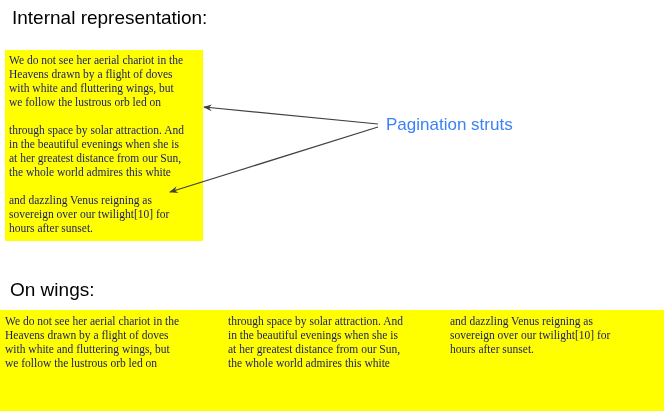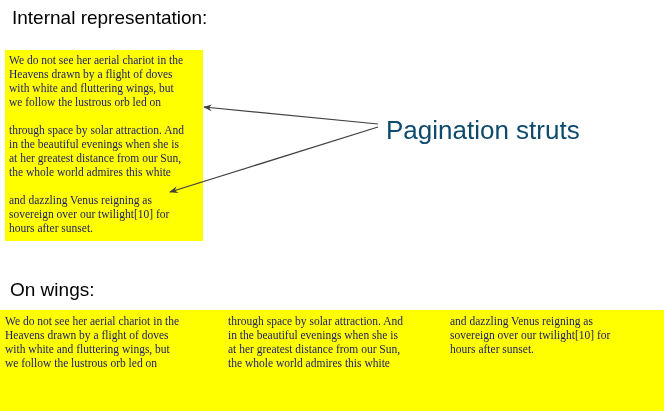--- a/index.html
+++ b/index.html
@@ -50,22 +50,22 @@
     top: 0;
     width: 664px;
     height: 411px;
     pointer-events: none;
   }
 
   .strut-label {
     position: absolute;
     left: 386px;
     top: 115px;
-    color: #0c4a6e;
-    font-size: 26px;
+    color: #3b82f6;
+    font-size: 17px;
     font-family: "Liberation Sans", sans-serif;
     white-space: nowrap;
   }
 
   .onscreen-strip {
     position: absolute;
     left: 0;
     top: 310px;
     width: 664px;
     height: 101px;

